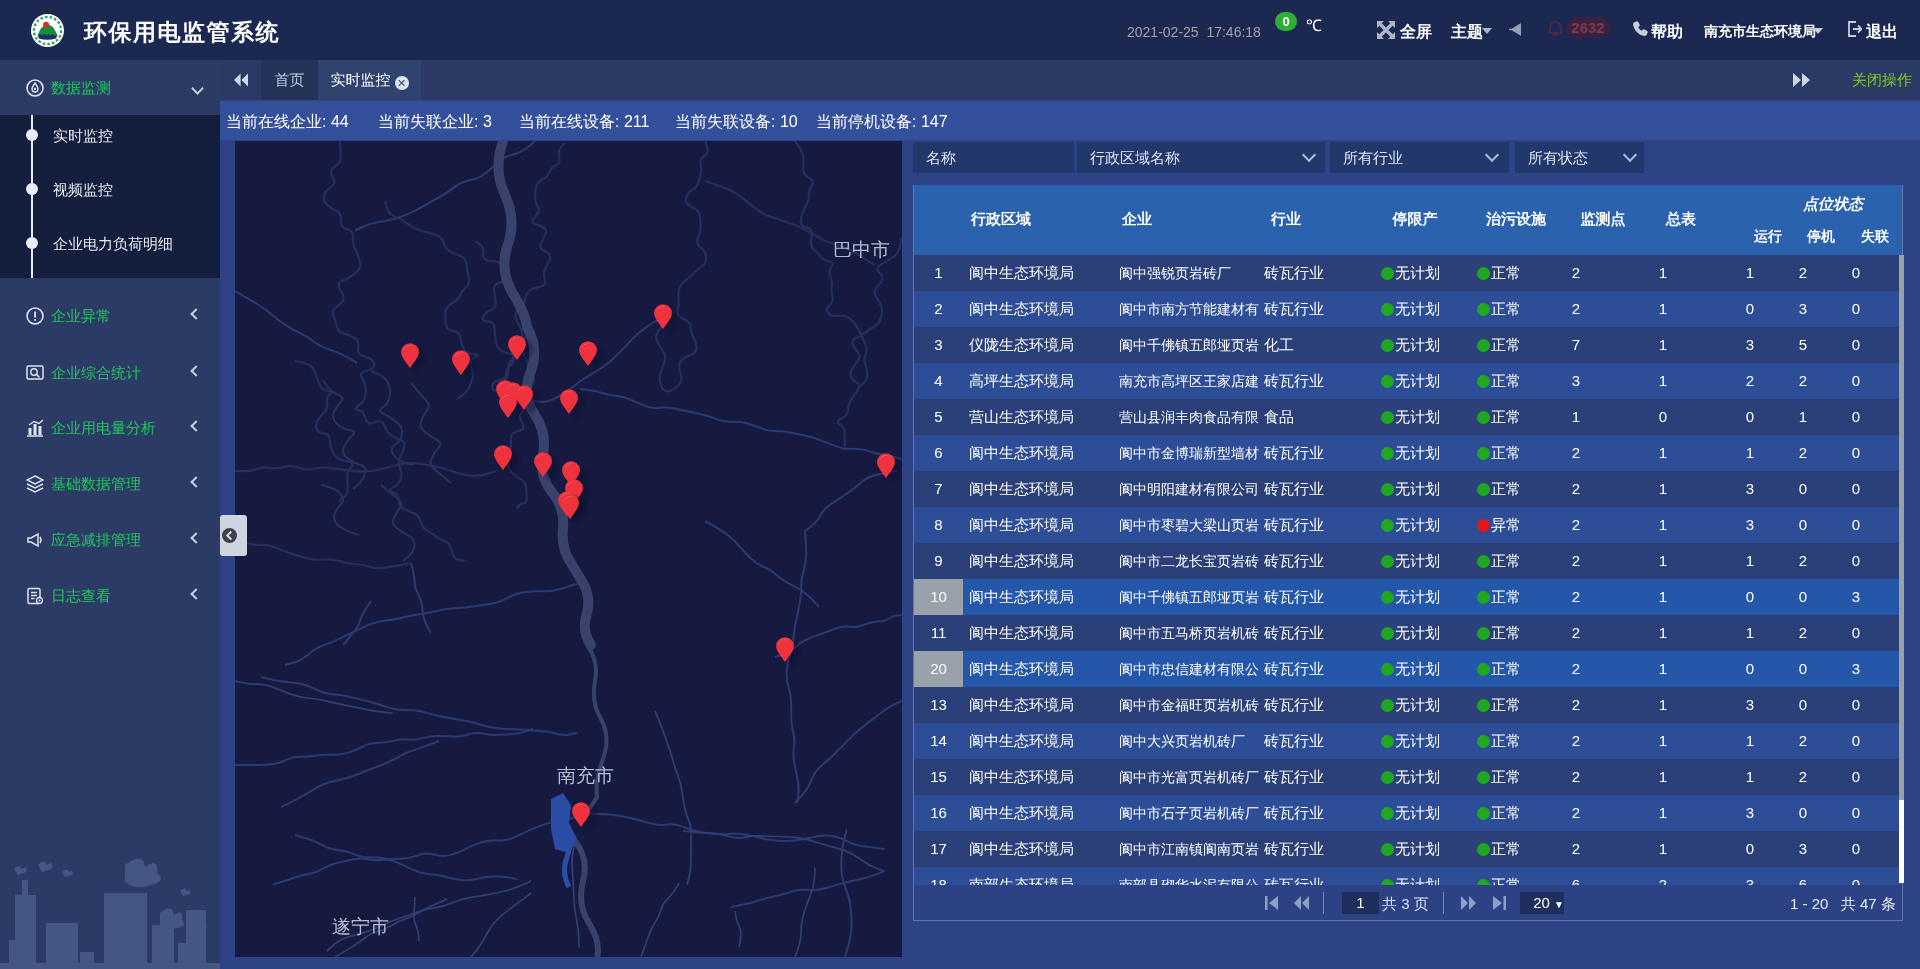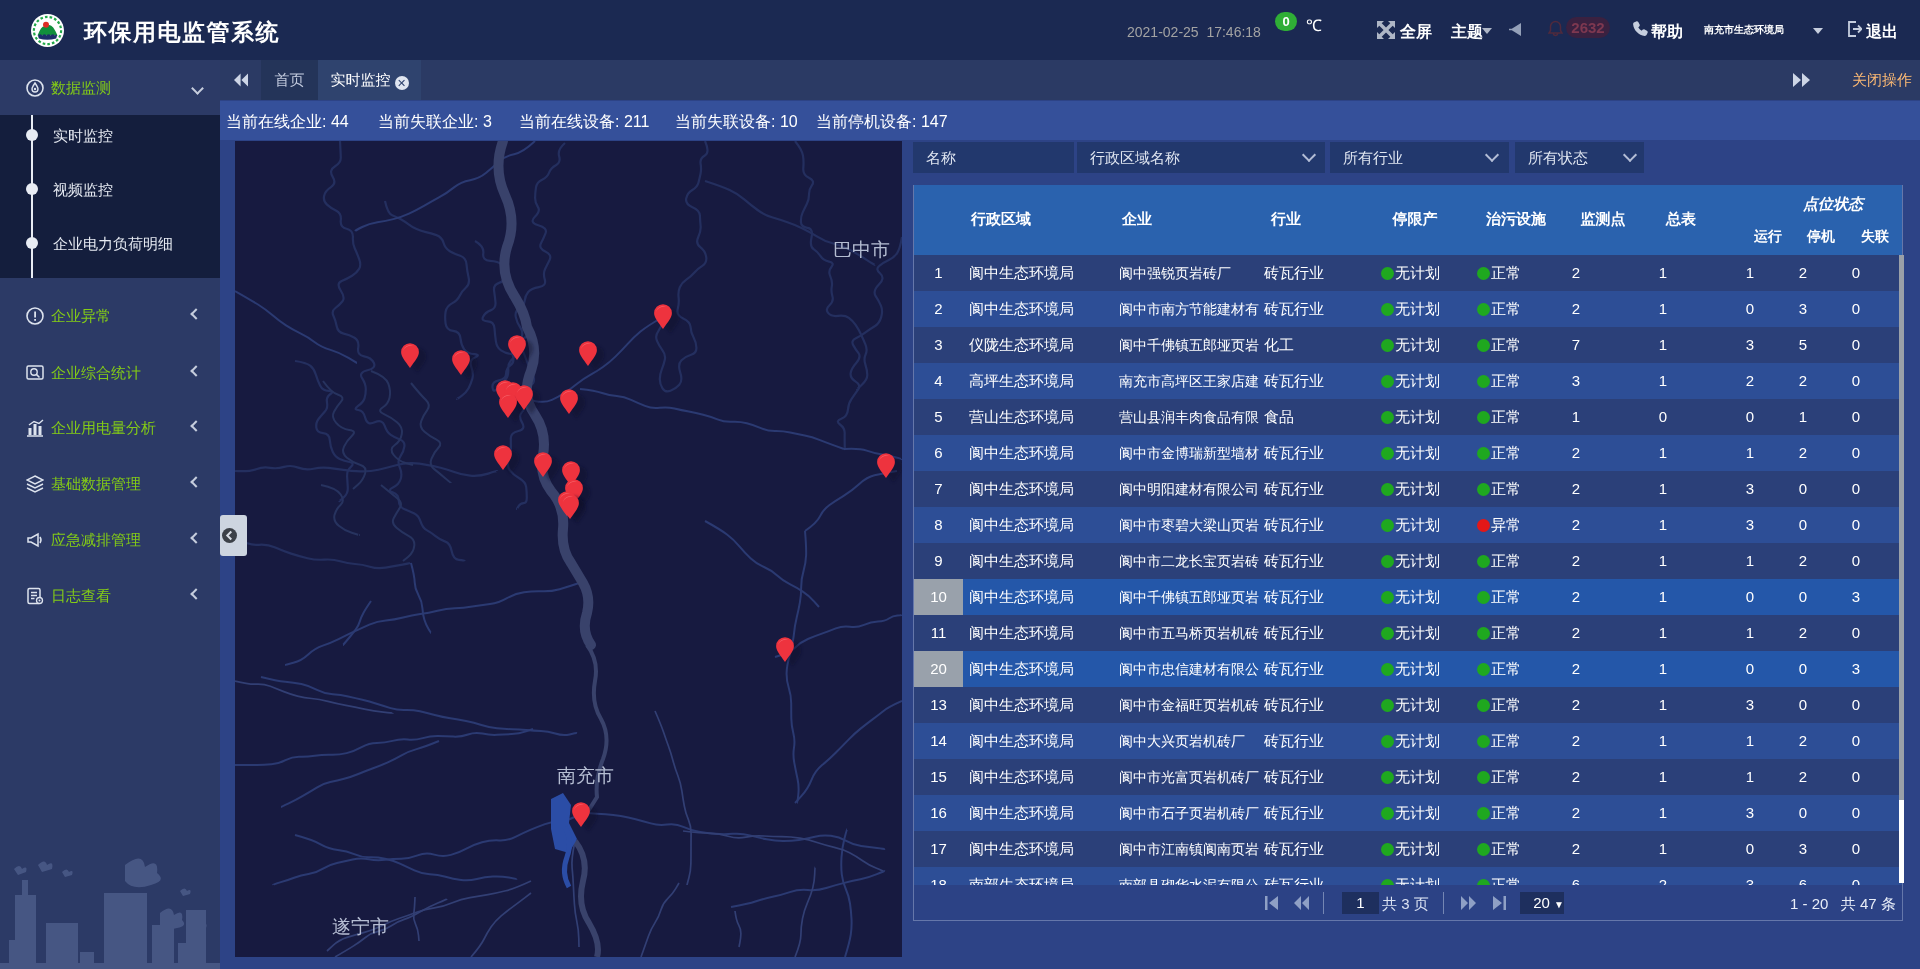--- a/index.html
+++ b/index.html
@@ -8,37 +8,37 @@
 #header{position:absolute;left:0;top:0;width:1920px;height:60px;background:#1b2952;}
 #title{position:absolute;left:84px;top:17px;font-size:23px;font-weight:bold;color:#fff;letter-spacing:1.5px;}
 #logo{position:absolute;left:31px;top:14px;}
 #hdate{position:absolute;left:1127px;top:24px;color:#a3a3a3;font-size:14px;}
 #temp{position:absolute;left:1275px;top:12px;width:22px;height:19px;border-radius:10px;background:#2fae36;color:#fff;font-size:13px;font-weight:bold;text-align:center;line-height:19px;}
 #celsius{position:absolute;left:1306px;top:14px;color:#fff;font-size:16px;}
 .hitem{position:absolute;top:22px;color:#fff;font-size:16px;font-weight:bold;}
 .hicon{position:absolute;color:#a6aec2;}
 
 #sidebar{position:absolute;left:0;top:60px;width:220px;height:909px;background:#2c3a66;overflow:hidden;}
-.mi{position:absolute;left:0;width:220px;height:56px;color:#84cc16;font-size:15px;}
+.mi{position:absolute;left:0;width:220px;height:56px;color:#22c55e;font-size:15px;}
 .mi .txt{position:absolute;left:51px;top:19px;}
 .mi .ic{position:absolute;left:26px;top:19px;width:18px;height:18px;}
 .mi .arr{position:absolute;right:20px;top:22px;width:8px;height:8px;border-left:2px solid #c6cddd;border-bottom:2px solid #c6cddd;transform:rotate(45deg);}
 .mi .arrd{position:absolute;right:18px;top:24px;width:9px;height:9px;border-left:2px solid #c6cddd;border-bottom:2px solid #c6cddd;transform:rotate(-45deg);}
 #submenu{position:absolute;left:0;top:55px;width:220px;height:163px;background:#141e3d;}
 #submenu .line{position:absolute;left:31px;top:0;width:2px;height:163px;background:#e8ecf4;}
 .smi{position:absolute;left:0;width:220px;height:54px;color:#e6eaf2;font-size:15px;}
 .smi .txt{position:absolute;left:53px;top:19px;}
 .smi .dotm{position:absolute;left:26px;top:21px;width:12px;height:12px;border-radius:50%;background:#e8ecf4;}
 
 #main{position:absolute;left:220px;top:60px;width:1700px;height:909px;background:#2d4386;}
 #tabbar{position:absolute;left:0;top:0;width:1700px;height:40px;background:#2b3a64;}
 .tab{position:absolute;top:0;height:40px;font-size:15px;color:#c3cbde;text-align:center;line-height:40px;}
 #tab1{left:41px;width:57px;background:#243459;}
 #tab2{left:98px;width:103px;background:#2f436e;color:#fff;}
-#closeops{position:absolute;right:8px;top:0;color:#fdba74;font-size:15px;line-height:40px;}
+#closeops{position:absolute;right:8px;top:0;color:#84cc16;font-size:15px;line-height:40px;}
 #statsbar{position:absolute;left:0;top:41px;width:1700px;height:39px;background:#35509a;color:#fff;font-size:16px;}
 .stat{position:absolute;top:11px;}
 
 #map{position:absolute;left:15px;top:81px;width:667px;height:816px;background:#171a40;}
 #collapse{position:absolute;left:0;top:455px;width:27px;height:41px;background:#cdd5e0;border-radius:3px;}
 
 .finput{position:absolute;top:82px;height:31px;background:#22386d;color:#dfe5f0;font-size:15px;line-height:31px;padding-left:13px;}
 .fsel .car{position:absolute;width:10px;height:10px;border-left:2px solid #b3bdd6;border-bottom:2px solid #b3bdd6;transform:rotate(-45deg);top:8px;}
 #tablewrap{position:absolute;left:693px;top:125px;width:990px;height:736px;border:1px solid rgba(170,185,215,0.45);border-top:none;}
 #thead{position:absolute;left:0;top:0;width:988px;height:70px;background:#2a62ae;color:#fff;}
@@ -93,21 +93,21 @@
       <path fill="#94a0b8" d="M12 0 L12 13 L2.8 7.2 L0 7.2 L0 5.8 L2.8 5.8 Z"></path>
     </svg>
   <svg class="hicon" style="left:1548px;top:20px" width="15" height="17" viewBox="0 0 15 17">
       <path fill="none" stroke="#4f2a3d" stroke-width="1.5" d="M7.5 1.5 a5 5 0 0 1 5 5 l0 4 l1.5 2.5 l-13 0 l1.5 -2.5 l0 -4 a5 5 0 0 1 5 -5 Z M5.5 13.5 a2 2 0 0 0 4 0"></path>
     </svg>
   <div style="position:absolute;left:1566px;top:17px;width:44px;height:21px;border-radius:11px;background:#3a2140;color:#7e3850;font-size:15px;font-weight:bold;text-align:center;line-height:21px;">2632</div>
   <svg class="hicon" style="left:1633px;top:21px" width="15" height="15" viewBox="0 0 15 15">
       <path fill="#c6cede" d="M3.2 0.4 C4 0 4.8 0.3 5.3 1.1 L6.6 3.4 C7 4.1 6.8 4.9 6.2 5.5 L5.3 6.3 C5.9 7.6 7.4 9.1 8.7 9.7 L9.5 8.8 C10.1 8.2 10.9 8 11.6 8.4 L13.9 9.7 C14.7 10.2 15 11 14.6 11.8 L13.8 13.6 C13.4 14.4 12.6 15 11.7 14.9 C5.6 14.3 0.7 9.4 0.1 3.3 C0 2.4 0.6 1.6 1.4 1.2 Z"></path>
     </svg>
   <div class="hitem" style="left:1651px">帮助</div>
-  <div class="hitem" style="left:1704px;font-size:10px;top:23px">南充市生态环境局</div>
+  <div class="hitem" style="left:1704px;font-size:14px;top:23px">南充市生态环境局</div>
   <div class="hicon" style="left:1813px;top:28px;width:0;height:0;border-left:5px solid transparent;border-right:5px solid transparent;border-top:6px solid #c6cede;"></div>
   <svg class="hicon" style="left:1846px;top:21px" width="16" height="16" viewBox="0 0 16 16">
       <path fill="none" stroke="#c6cede" stroke-width="1.8" d="M10 1 L3 1 L3 15 L10 15 M7 8 L15 8 M12 4.5 L15.5 8 L12 11.5"></path>
     </svg>
   <div class="hitem" style="left:1866px">退出</div>
 </div>
 
 <div id="sidebar">
   <div class="mi" style="top:0">
     <svg class="ic" viewBox="0 0 18 18">

